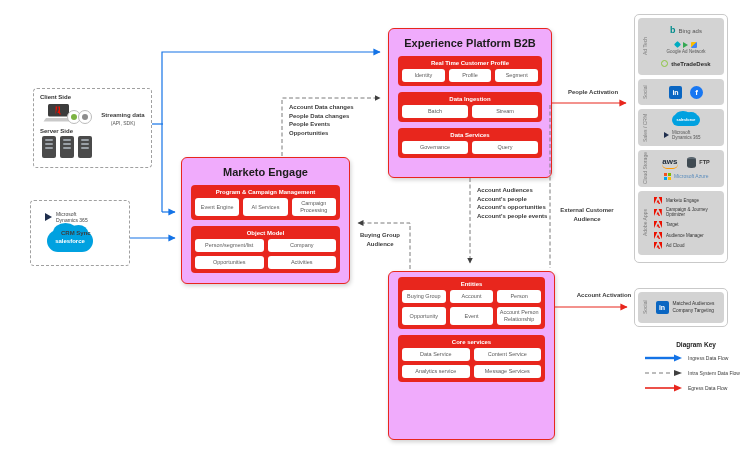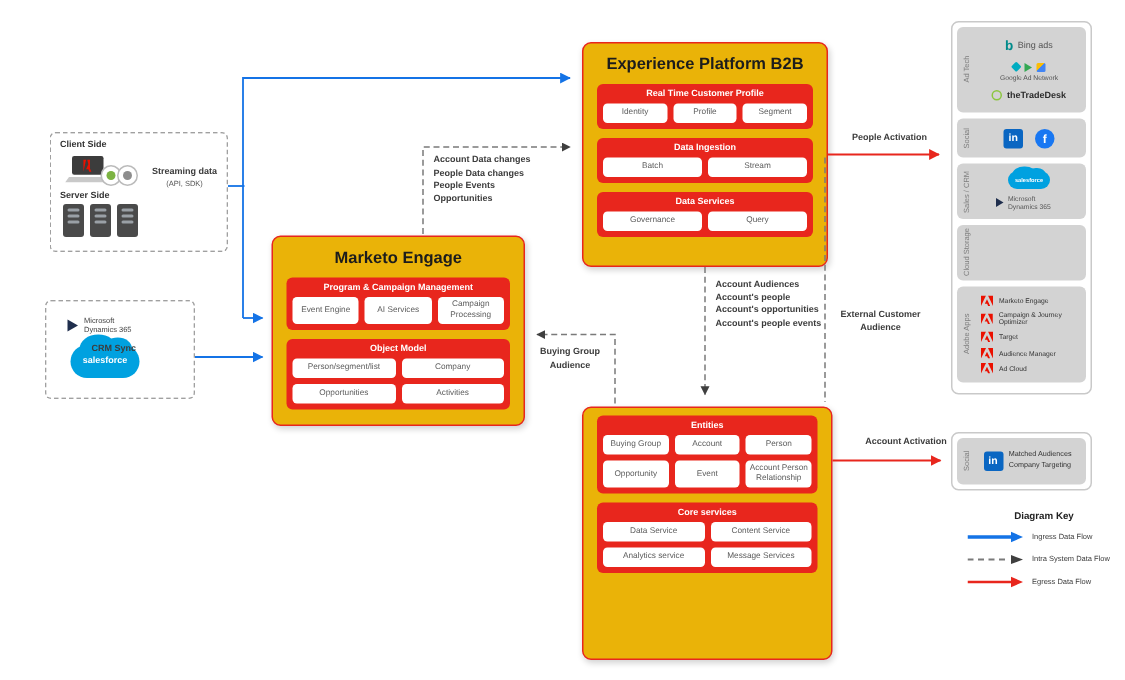--- a/index.html
+++ b/index.html
@@ -3,21 +3,21 @@
 <meta charset="utf-8">
 <style>
   html,body{margin:0;padding:0;background:#fff;}
   .stage{position:relative;width:750px;height:453px;background:#fff;overflow:hidden;
          font-family:"Liberation Sans",sans-serif;color:#222;}
 
   
   #wires{position:absolute;left:0;top:0;z-index:6;pointer-events:none;}
 
   
-  .appbox{position:absolute;background:#eab308;border:1.5px solid #e8261d;border-radius:6px;
+  .appbox{position:absolute;background:#f0abfc;border:1.5px solid #e8261d;border-radius:6px;
           box-shadow:1px 2px 4px rgba(0,0,0,.18);padding:5px 9px 3px;box-sizing:border-box;
           display:flex;flex-direction:column;z-index:3;}
   .appbox-title{text-align:center;font-weight:bold;font-size:11px;color:#1c1c1c;margin:3px 0 7px;}
   .section{background:#e8261d;border-radius:4px;padding:3px 4px 4px;margin-bottom:6px;}
   .section-title{color:#fff;font-weight:bold;font-size:6px;text-align:center;padding:1px 0 3px;}
   .chip-row{display:flex;flex-wrap:wrap;gap:4px;}
   .chip{background:#fff;border-radius:3px;color:#5c5c5c;font-size:5.5px;text-align:center;
         display:flex;align-items:center;justify-content:center;padding:2px 1px;min-height:13px;
         box-sizing:border-box;line-height:1.3;}
   .cols3 .chip{flex:1 1 28%;}
@@ -318,20 +318,38 @@
         </div>
         <div class="brand">
           <span class="chev chev-sm"></span>
           <span class="brand-text-sm" style="width:36px;line-height:1.2">Microsoft Dynamics 365</span>
         </div>
       </div>
     </div>
 
     <div class="dest-group" style="height:37px">
       <div class="dest-rot">Cloud Storage</div>
+      <div class="dest-body">
+        <div style="display:flex;align-items:center;gap:10px">
+          <span class="aws-txt">aws</span>
+          <span class="brand">
+            <span class="cyl"></span>
+            <span class="ftp-t">FTP</span>
+          </span>
+        </div>
+        <div class="brand">
+          <span class="ms">
+              <i></i>
+              <i></i>
+              <i></i>
+              <i></i>
+            </span>
+          <span class="azure-t">Microsoft Azure</span>
+        </div>
+      </div>
     </div>
 
     <div class="dest-group" style="height:64px">
       <div class="dest-rot">Adobe Apps</div>
       <div class="dest-body" style="align-items:flex-start;padding-left:4px">
         <div class="app-row">
           <svg width="8" height="7" viewBox="0 0 24 21">
               <g fill="#eb1000">
                 <path d="M13.97 0H24v21L13.97 0z"></path>
                 <path d="M10.03 0H0v21L10.03 0z"></path>

